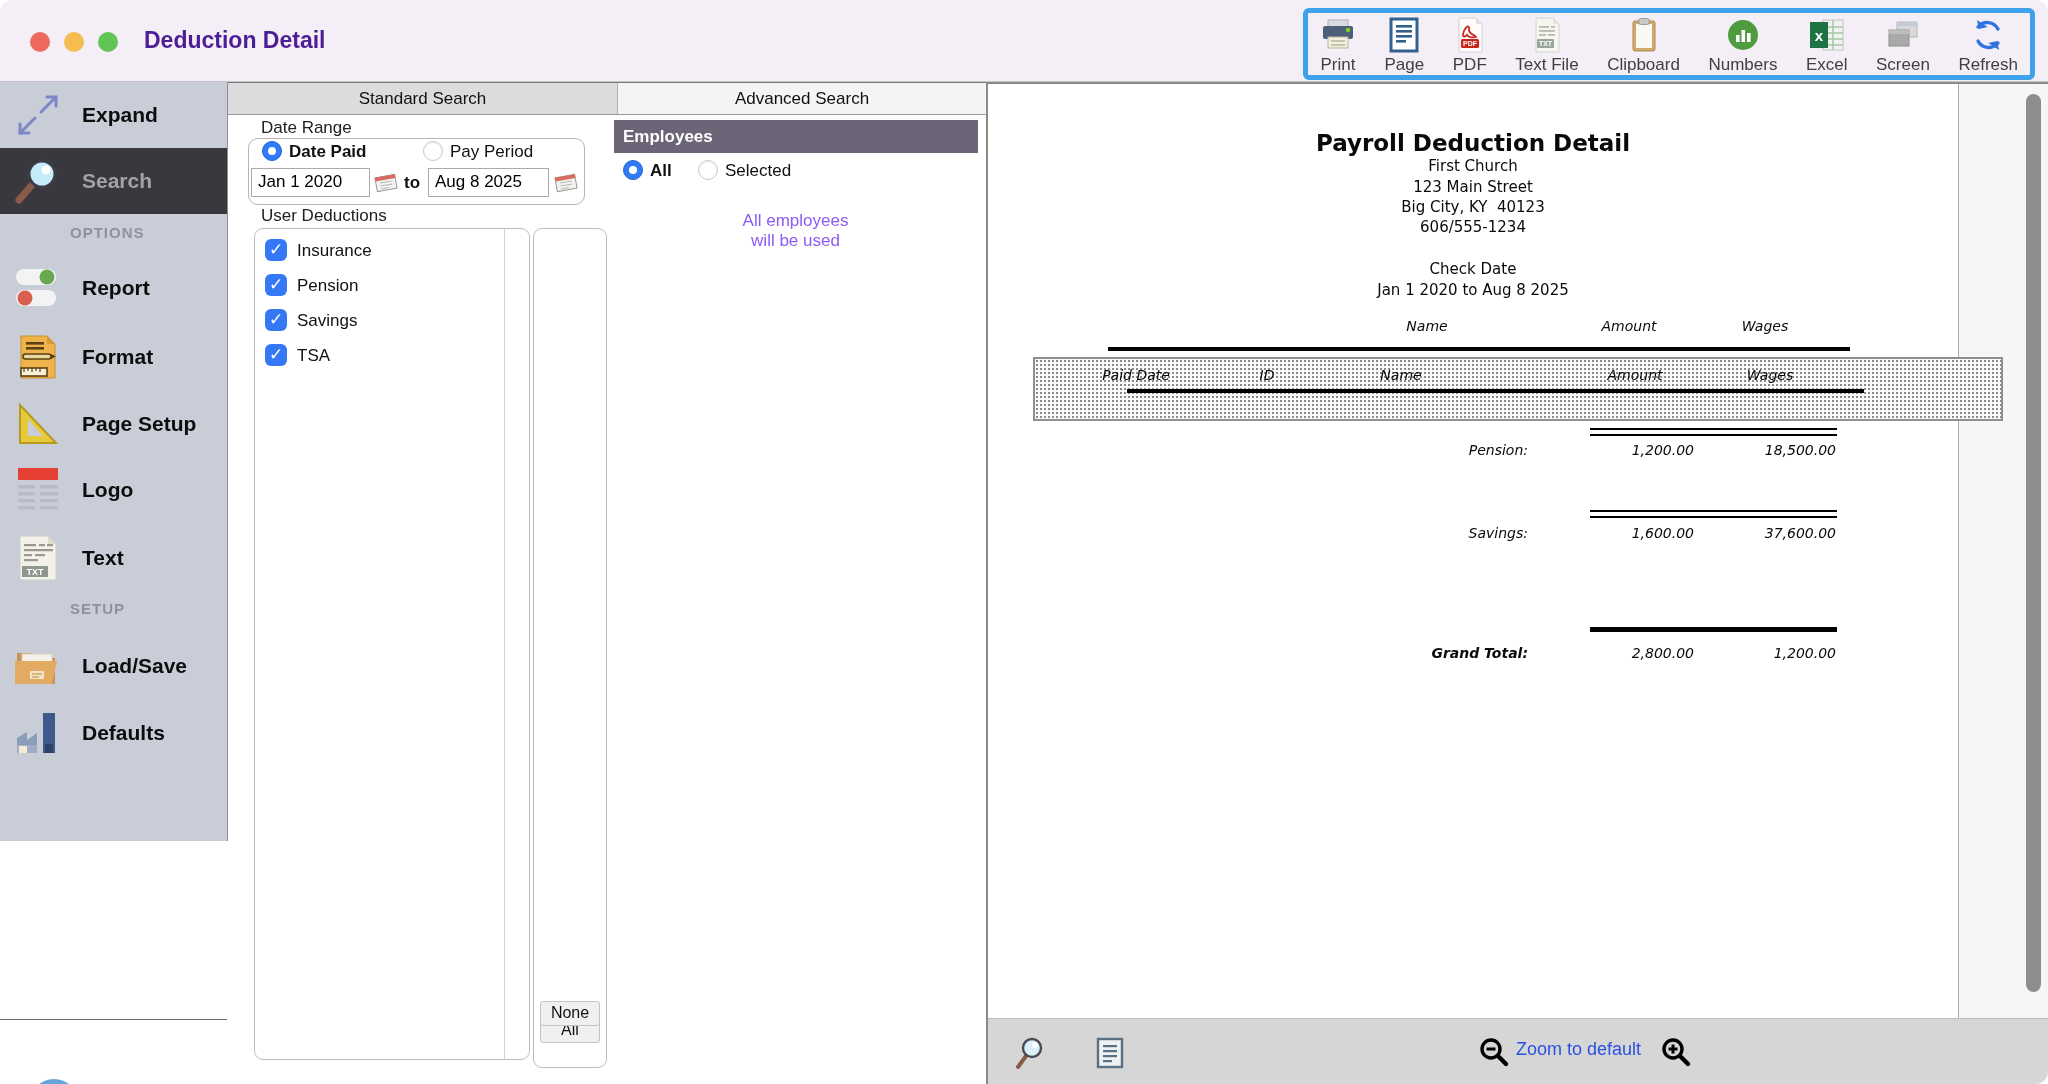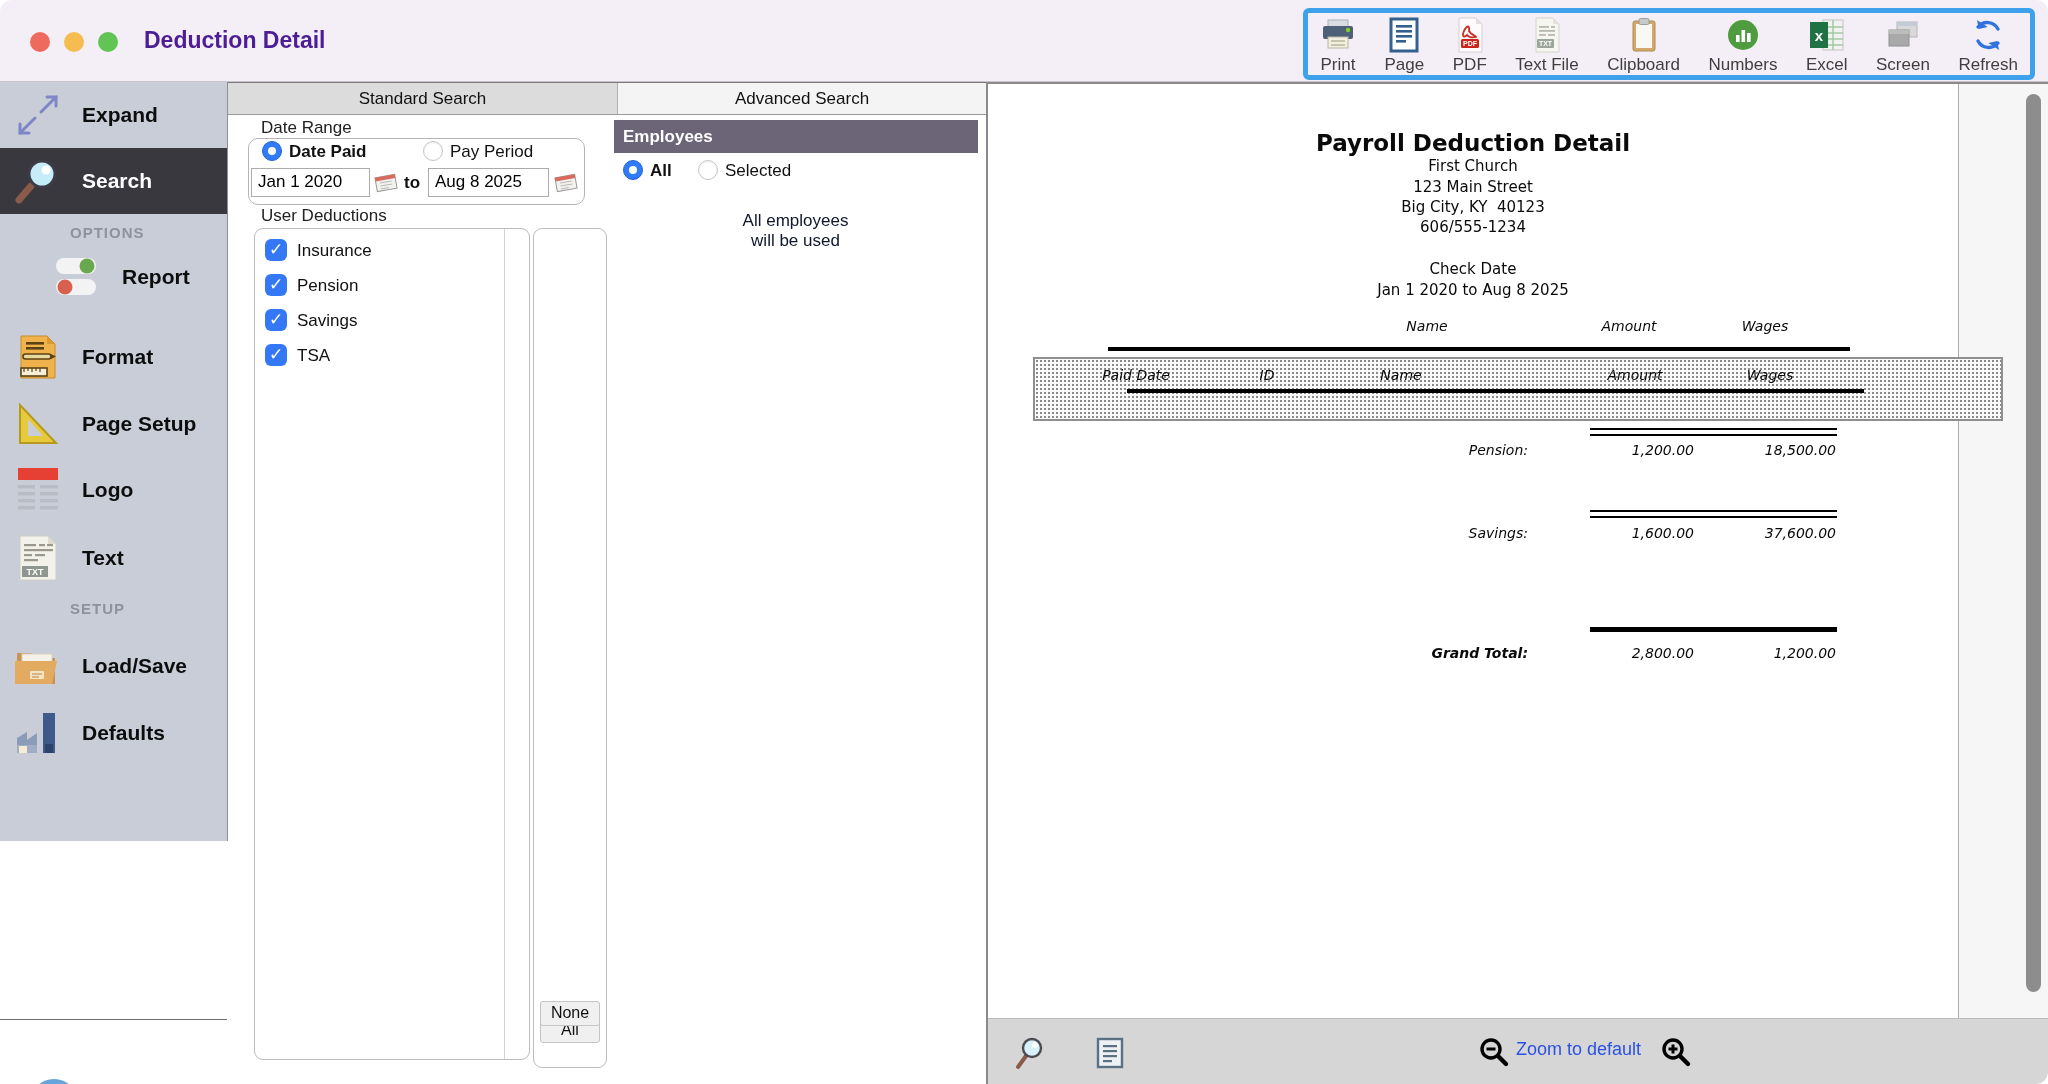--- a/index.html
+++ b/index.html
@@ -19,21 +19,21 @@
   .tb-item{display:flex;flex-direction:column;align-items:center;cursor:default;}
   .tb-item .ic{height:38px;display:flex;align-items:center;justify-content:center;}
   .tb-item .lb{font-size:17px;color:#3f3f3f;margin-top:1px;white-space:nowrap;}
 
   
   .sidebar{position:absolute;left:0;top:82px;width:228px;height:759px;background:#c9cdd8;border-right:1px solid #8f8f8f;box-sizing:border-box;}
   .sb-row{position:absolute;left:0;width:100%;height:66px;display:flex;align-items:center;}
   .sb-row .sb-ic{width:52px;height:52px;margin-left:12px;margin-right:18px;flex:0 0 auto;display:flex;align-items:center;justify-content:center;}
   .sb-row .sb-lb{font-size:21px;font-weight:bold;color:#0d0d0d;white-space:nowrap;}
   .sb-row.selected{background:#39383e;}
-  .sb-row.selected .sb-lb{color:#ffffff;}
+  .sb-row.selected .sb-lb{color:#a3a3a3;}
   .sb-head{position:absolute;left:70px;font-size:15px;font-weight:bold;color:#8e929b;letter-spacing:1px;}
   .sb-divider{position:absolute;left:0;width:100%;height:1px;background:#6e6e6e;}
 
   
   .searchpanel{position:absolute;left:228px;top:82px;width:758px;height:1002px;background:#ffffff;}
   .tabbar{position:absolute;left:0;top:0;width:758px;height:31px;border-top:1px solid #7a7a7a;border-bottom:1px solid #9a9a9a;box-sizing:content-box;}
   .tab{position:absolute;top:0;height:31px;line-height:31px;text-align:center;font-size:17px;color:#111;}
   .tab.active{background:#dcdcdc;}
   .tab.inactive{background:#f4f4f4;border-left:1px solid #b0b0b0;box-sizing:border-box;}
   .grouplabel{position:absolute;font-size:17px;color:#222;}
@@ -45,21 +45,21 @@
   .radio-lb{position:absolute;font-size:17px;color:#111;white-space:nowrap;}
   .textfield{position:absolute;background:#fff;border:1px solid #ababab;box-sizing:border-box;font-size:17px;color:#000;padding:3px 6px;white-space:nowrap;overflow:hidden;}
   .calbtn{position:absolute;width:24px;height:22px;cursor:pointer;}
   .listbox{position:absolute;border:1.5px solid #bdbdbd;border-radius:9px;box-sizing:border-box;background:#fff;}
   .chk-row{position:absolute;left:0;width:100%;height:30px;}
   .checkbox{position:absolute;width:22px;height:22px;border-radius:6px;background:#3478f6;}
   .checkbox::after{content:"\2713";position:absolute;left:4px;top:0px;color:#fff;font-size:17px;font-weight:bold;}
   .chk-lb{position:absolute;font-size:17px;color:#111;white-space:nowrap;}
   .mini-btn{position:absolute;background:#f0f0f0;border:1px solid #c4c4c4;border-radius:3px;font-size:16px;color:#111;text-align:center;line-height:22px;cursor:pointer;}
   .emp-header{position:absolute;color:#fff;font-size:17px;font-weight:bold;line-height:33px;padding-left:9px;box-sizing:border-box;}
-  .emp-note{position:absolute;font-size:17px;color:#0f172a;text-align:center;}
+  .emp-note{position:absolute;font-size:17px;color:#8b5cf6;text-align:center;}
 
   
   .reportarea{position:absolute;left:986px;top:82px;width:1062px;height:1002px;background:#f6f6f6;border-left:2px solid #8a8a8a;border-top:2px solid #8a8a8a;box-sizing:border-box;}
   .paper{position:absolute;left:0;top:0;width:970px;height:934px;background:#ffffff;border-right:1px solid #adadad;font-family:"DejaVu Sans",sans-serif;color:#0a0a0a;}
   .r-center{position:absolute;left:0;width:970px;text-align:center;font-size:15px;white-space:pre;}
   .r-title{font-size:23px;font-weight:bold;}
   .r-cell{position:absolute;font-size:14px;white-space:pre;font-style:italic;}
   .r-cell.c{text-align:center;}
   .r-cell.r{text-align:right;}
   .thickline{position:absolute;height:4px;background:#000;}
@@ -224,21 +224,21 @@
             <line x1="18" y1="30" x2="6" y2="44" stroke="#8a5a4a" stroke-width="7" stroke-linecap="round"></line>
             <circle cx="29" cy="18" r="13" fill="#c6ecf9" stroke="#3c3c46" stroke-width="3"></circle>
             <circle cx="33" cy="14" r="4.5" fill="#ffffff"></circle>
           </svg>
       </span>
       <span class="sb-lb">Search</span>
     </div>
 
     <div class="sb-head" style="top:142px;">OPTIONS</div>
 
-    <div class="sb-row" style="top:162px;padding-left:40px;">
+    <div class="sb-row" style="top:173px;">
       <span class="sb-ic">
         <svg width="50" height="50" viewBox="0 0 50 50">
             <rect x="3" y="6" width="40" height="16" rx="8" fill="#f3f3f3"></rect>
             <circle cx="34" cy="14" r="7.5" fill="#6aa84f"></circle>
             <rect x="3" y="27" width="40" height="16" rx="8" fill="#f3f3f3"></rect>
             <circle cx="12" cy="35" r="7.5" fill="#d9604f"></circle>
           </svg>
       </span>
       <span class="sb-lb">Report</span>
     </div>

